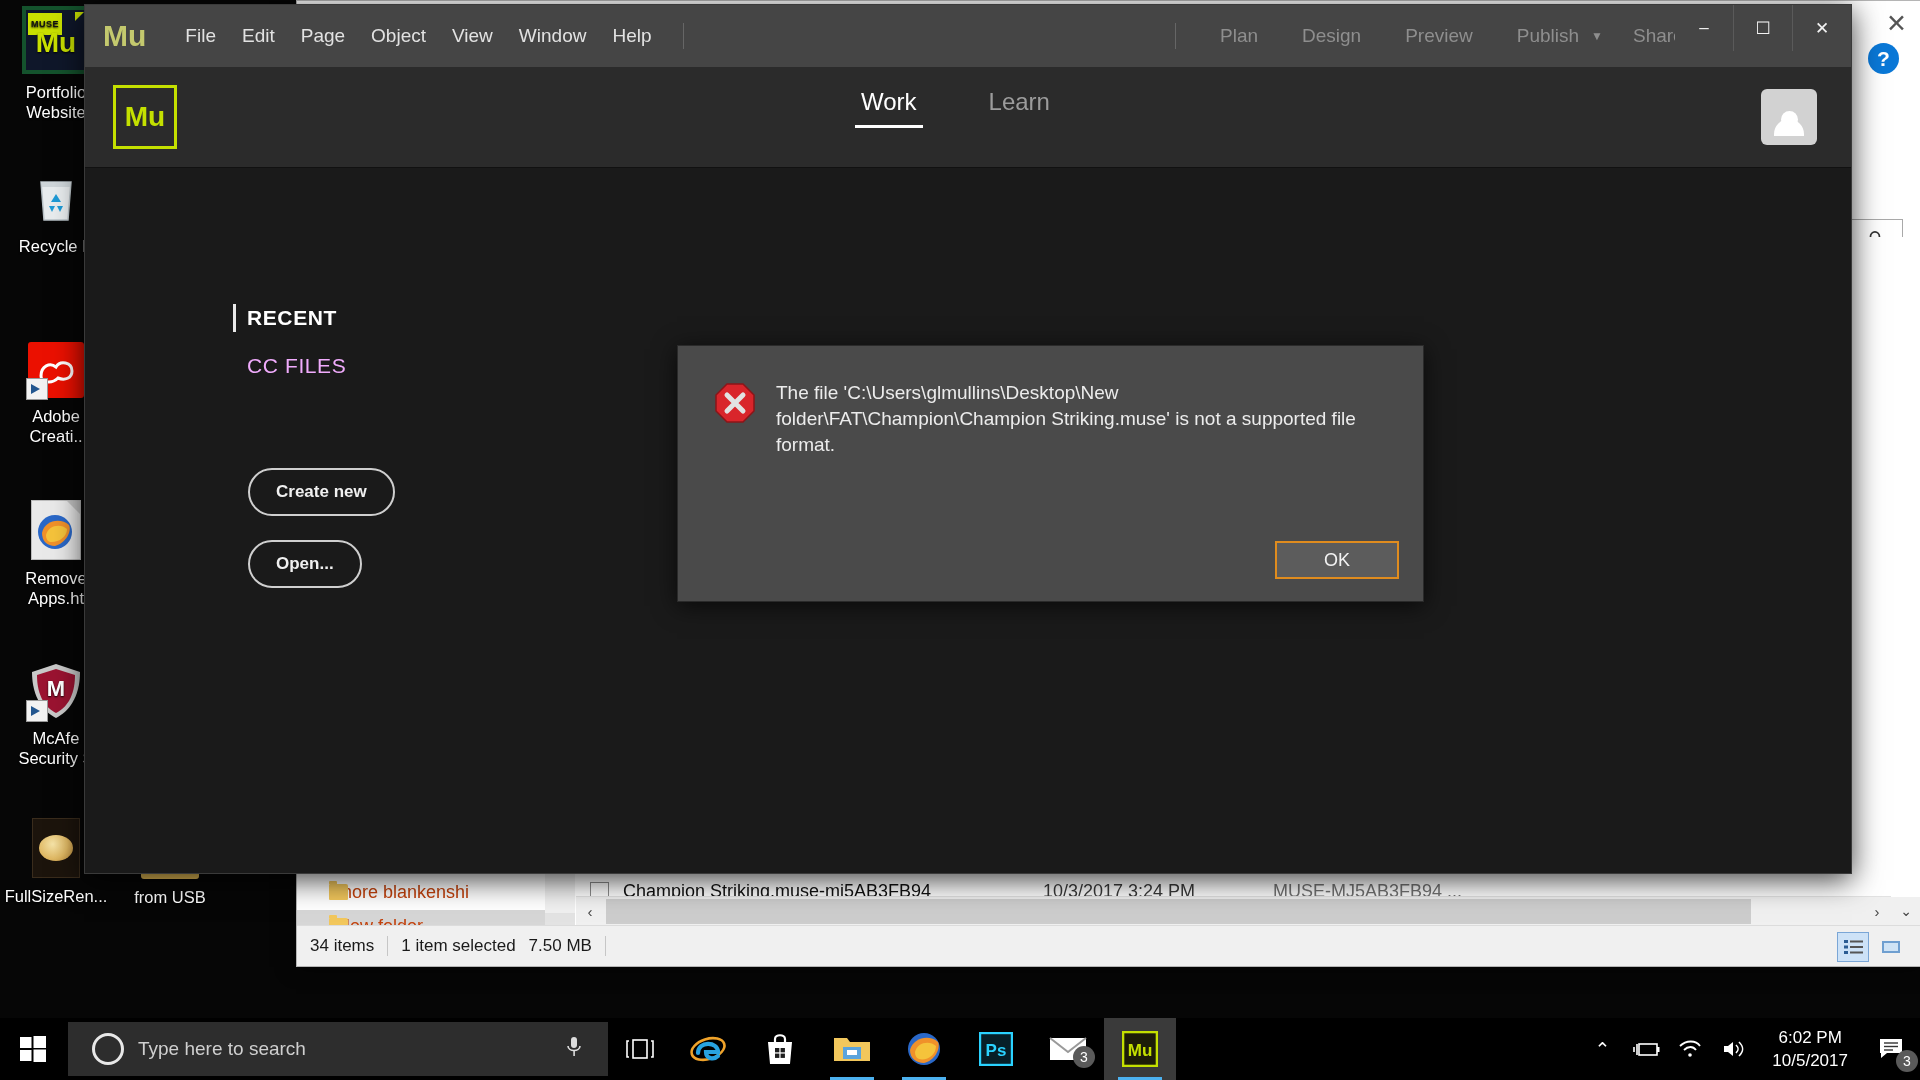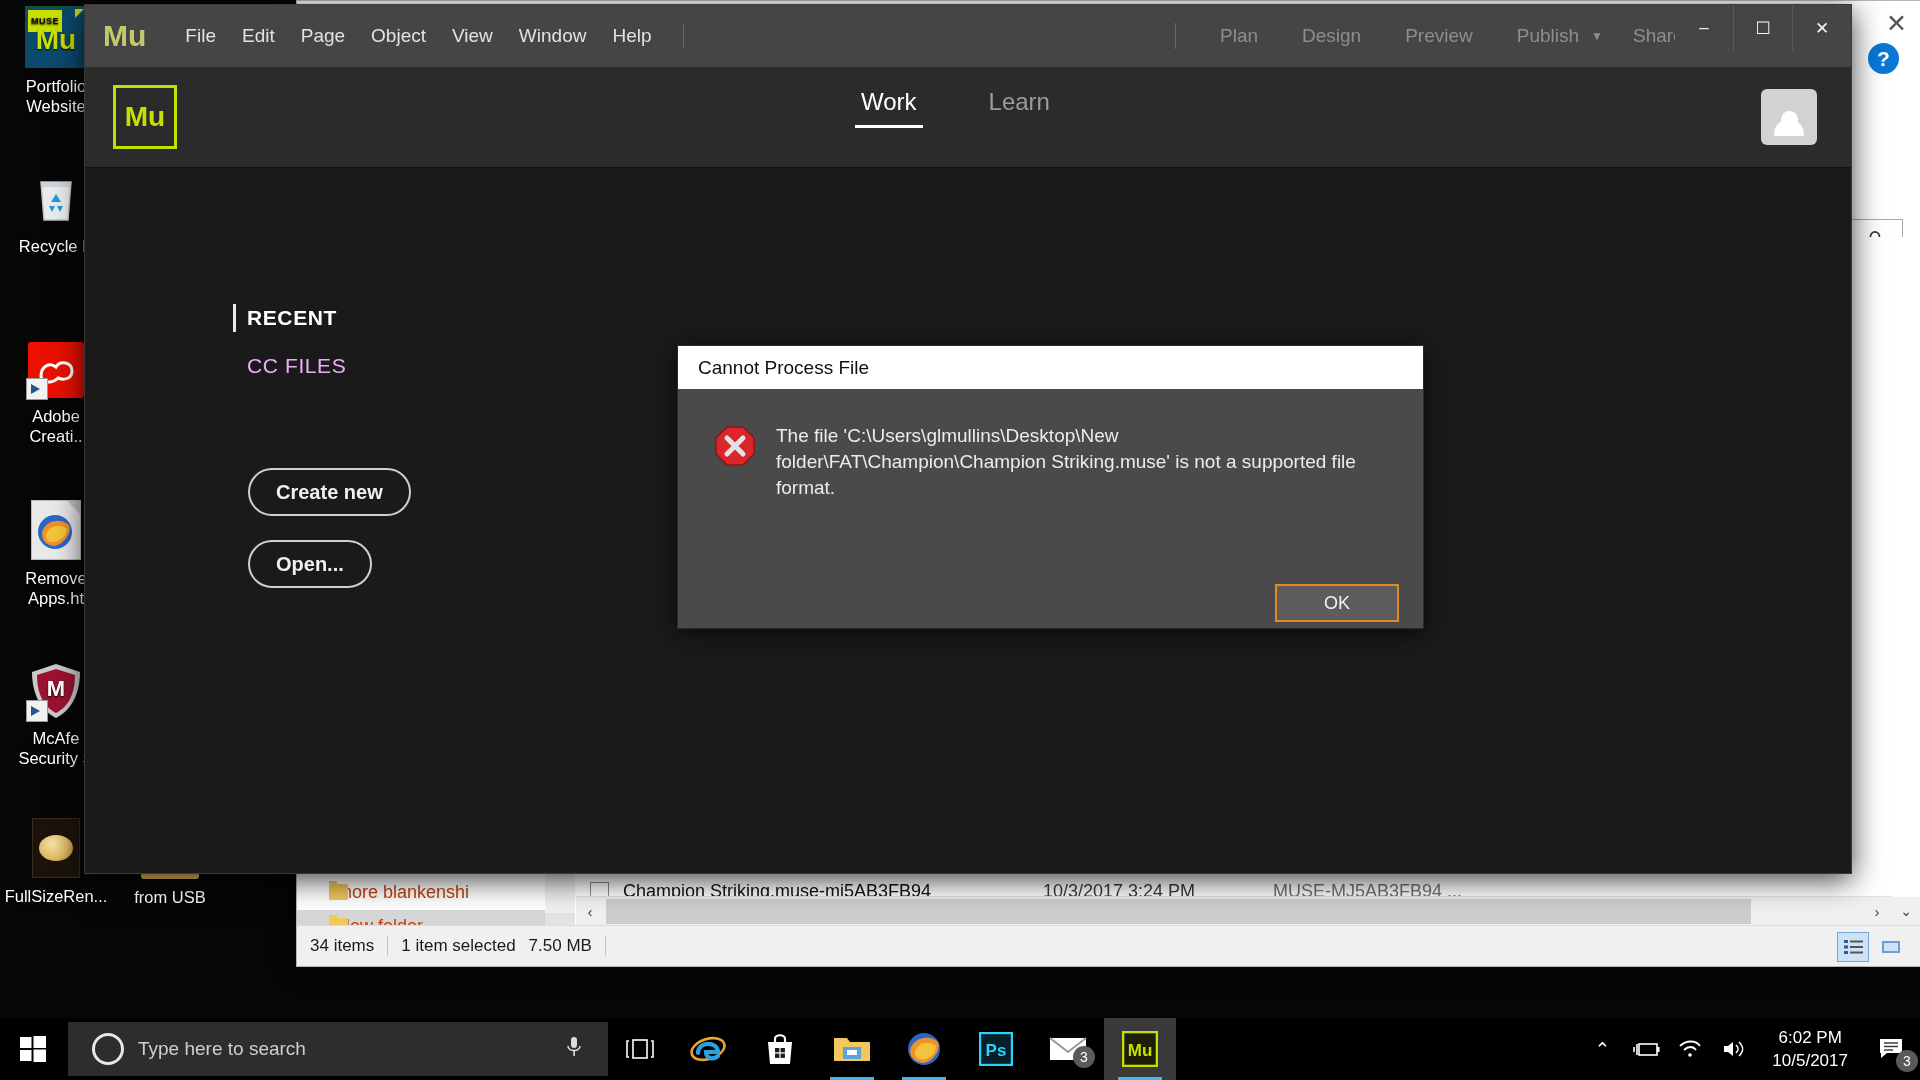--- a/index.html
+++ b/index.html
@@ -33,22 +33,22 @@
   }
   .desktop-icon .glyph {
     width: 60px; height: 60px;
     margin: 0 auto 8px auto;
     position: relative;
   }
   .desktop-icon .label { white-space: pre-line; }
 
   
   .ico-musefile {
-    background: #0c4a6e;
-    border: 1px solid #14532d;
+    background: #0f172a;
+    border: 4px solid #14532d;
     position: relative;
     overflow: hidden;
   }
   .ico-musefile .tag {
     position: absolute; top: 3px; left: 2px;
     background: #c9e000; color: #111;
     font-size: 9px; font-weight: bold;
     padding: 1px 3px; letter-spacing: .5px;
   }
   .ico-musefile .fold {
@@ -415,21 +415,21 @@
   .side-item.active::before {
     content: "";
     position: absolute; left: 0; top: 4px; bottom: 4px;
     width: 3px; background: #e9e9e9;
   }
   .pill-btn {
     display: inline-flex; align-items: center; justify-content: center;
     border: 2px solid #cfcfcf;
     border-radius: 26px;
     color: #f0f0f0;
-    font-size: 20px; font-weight: bold;
+    font-size: 17px; font-weight: bold;
     height: 44px;
     padding: 0 26px;
   }
   .btn-wrap { position: absolute; left: 163px; }
 
   
   #dialog {
     position: absolute;
     left: 592px; top: 340px;
     width: 745px;
@@ -454,21 +454,21 @@
     width: 42px; height: 42px;
   }
   .dlg-msg {
     margin-left: 72px;
     color: #ececec;
     font-size: 19px;
     line-height: 26px;
     width: 600px;
   }
   .dlg-footer {
-    padding: 6px 24px 6px 24px;
+    padding: 6px 24px 22px 24px;
     display: flex; justify-content: flex-end;
   }
   .dlg-ok {
     width: 120px; height: 34px;
     background: #5c5c5c;
     border: 2px solid #e08c1e;
     color: #f2f2f2;
     font-size: 18px;
     display: flex; align-items: center; justify-content: center;
   }
@@ -757,21 +757,20 @@
 
       <div class="btn-wrap" style="top:300px;">
         <span class="pill-btn">Create new</span>
       </div>
       <div class="btn-wrap" style="top:372px;">
         <span class="pill-btn">Open...</span>
       </div>
     </div>
 
     <div id="dialog">
-      <div class="dlg-title">Cannot Process File</div>
       <div class="dlg-body">
         <span class="dlg-icon">
           <svg width="42" height="42" viewBox="0 0 42 42">
             <polygon points="13,2 29,2 40,13 40,29 29,40 13,40 2,29 2,13" fill="#d9252b" stroke="#8c1418" stroke-width="1.5"></polygon>
             <path d="M13 13 L29 29 M29 13 L13 29" stroke="#e2e2e2" stroke-width="5" stroke-linecap="round"></path>
           </svg>
         </span>
         <div class="dlg-msg">The file 'C:\Users\glmullins\Desktop\New folder\FAT\Champion\Champion Striking.muse' is not a supported file format.</div>
       </div>
       <div class="dlg-footer">

